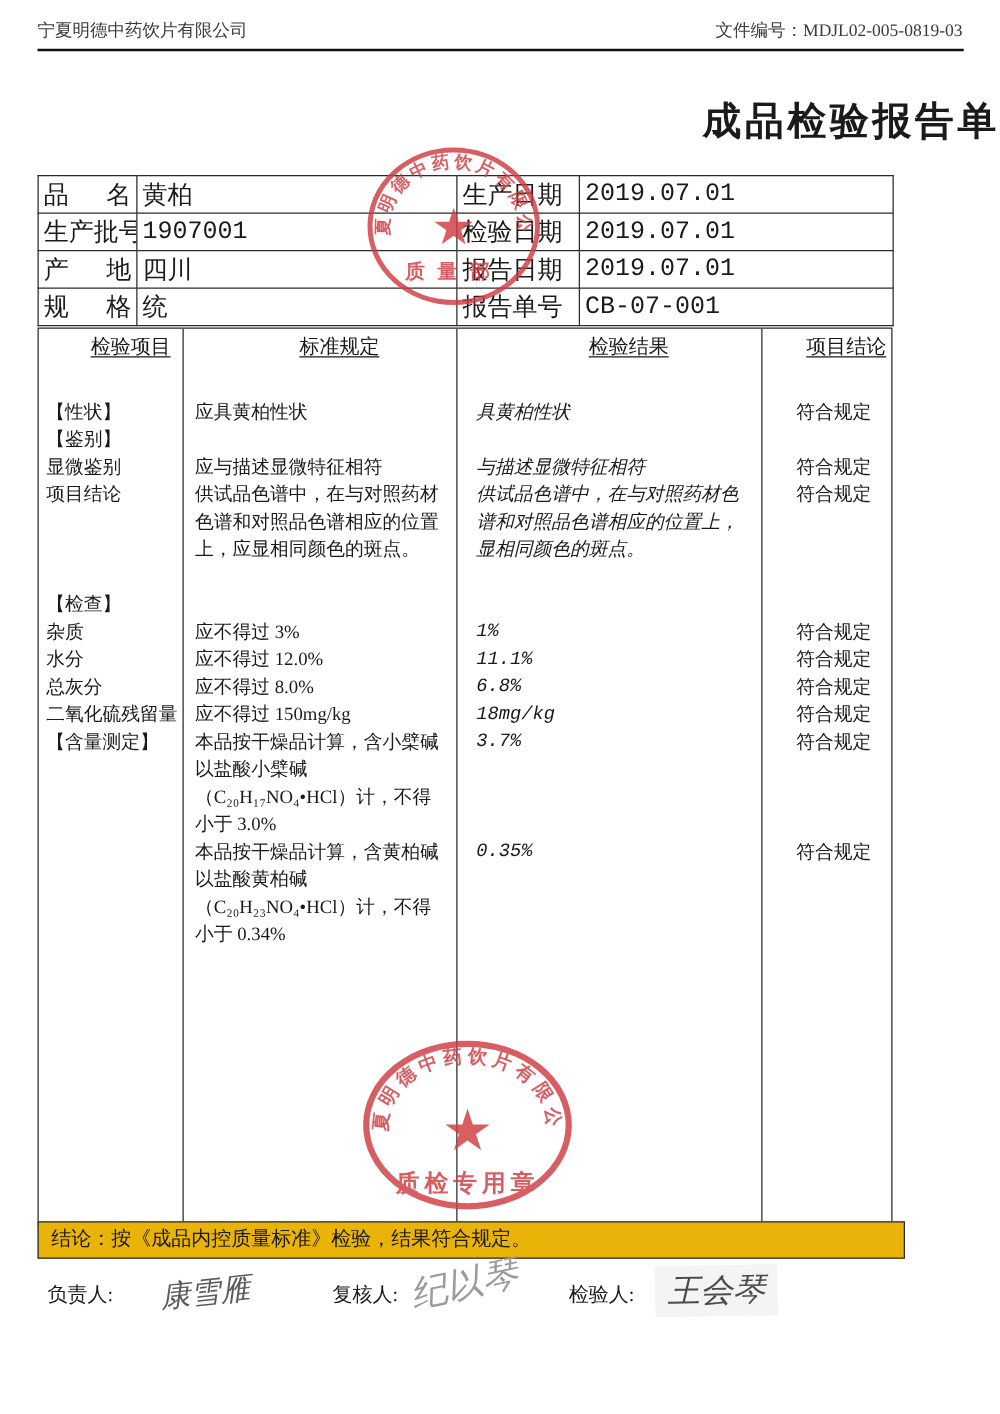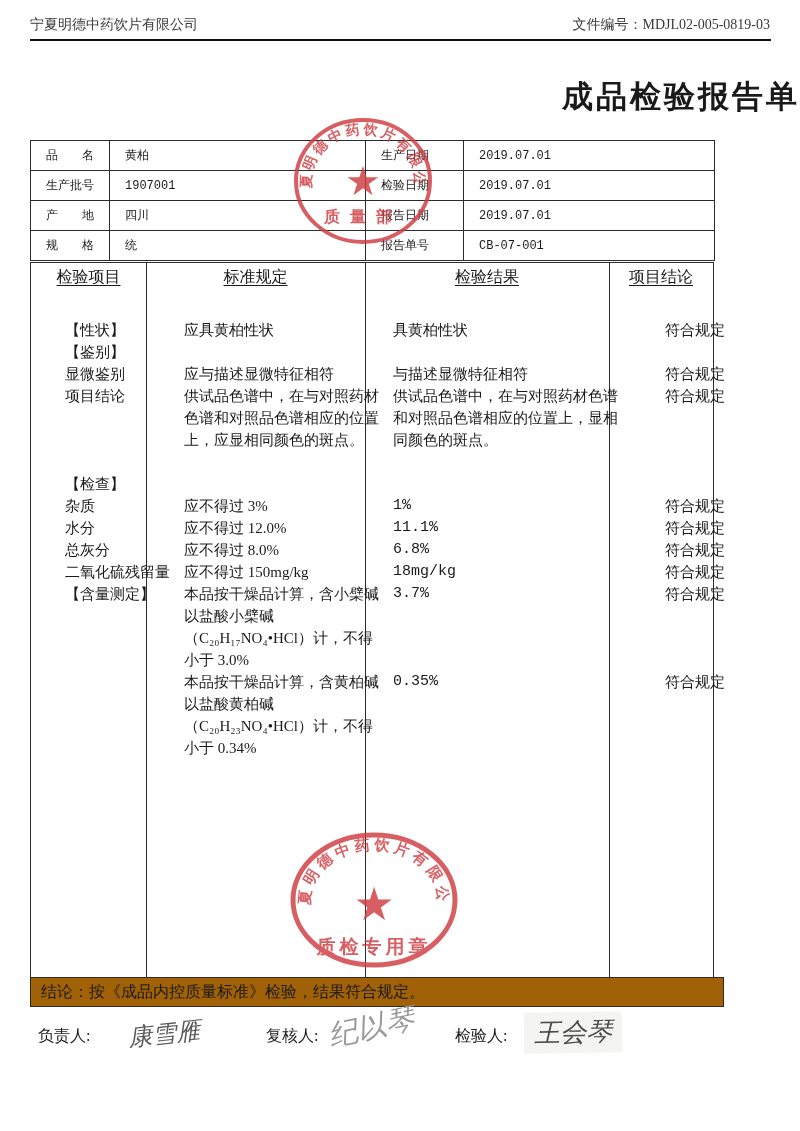--- a/index.html
+++ b/index.html
@@ -13,53 +13,53 @@
   .hdr{top:16px;left:30px;width:740px;display:flex;justify-content:space-between;
        font-size:14px;color:#3a3a3a;}
   .hdr-rule{top:39px;left:30px;width:741px;border-top:2.5px solid #111;}
 
   
   .title{top:76px;left:0;width:800px;text-align:right;font-size:31px;
          font-weight:bold;letter-spacing:3px;}
 
   
   table.info{top:140px;left:30px;width:684px;border-collapse:collapse;table-layout:fixed;}
-  table.info td{border:1px solid #2b2b2b;height:29px;font-size:12px;
-                padding:0 15px;white-space:nowrap;overflow:hidden;}
+  table.info td{border:1px solid #2b2b2b;height:29px;font-size:20px;
+                padding:0 4px;white-space:nowrap;overflow:hidden;}
   td.just{text-align:justify;text-align-last:justify;}
   .mono{font-family:"Liberation Mono","DejaVu Sans Mono",monospace;font-size:15px;}
 
   
   .main{top:262px;left:30px;width:682px;height:716px;border:1px solid #2b2b2b;}
   .vline{position:absolute;top:0;bottom:0;width:0;border-left:1px solid #2b2b2b;}
   .v1{left:115px;} .v2{left:334px;} .v3{left:578px;}
-  .mhead{position:absolute;top:4px;left:0;right:0;display:grid;
+  .mhead{position:absolute;top:4px;left:16px;right:0;display:grid;
          grid-template-columns:115px 219px 244px 104px;}
   .mhead span{text-align:center;font-size:16px;text-decoration:underline;
               text-underline-offset:3px;}
   .mrows{position:absolute;top:34px;left:0;right:0;display:grid;
-         grid-template-columns:115px 219px 244px 104px;align-content:start;margin-left:28px;}
+         grid-template-columns:115px 219px 244px 104px;align-content:start;}
   .mrows .cell{font-size:15px;line-height:22px;min-height:22px;}
   .c-item{padding-left:6px;}
   .c-standard{padding:0 10px 0 10px;}
-  .c-result{padding:0 10px 0 0;}
+  .c-result{padding:0 10px 0 16px;font-style:italic;}
   .c-conclusion{padding-left:28px;}
 
   
   .stamp{opacity:0.82;}
   .stamp-top{top:115px;left:290px;}
   .stamp-bottom{top:830px;left:288px;}
   .stamp text{fill:#cf3d42;}
   .stamp .arc{font-size:14px;letter-spacing:3px;font-weight:bold;}
   .stamp .arcb{font-size:15px;letter-spacing:4px;font-weight:bold;}
 
   
   .conclusion{top:977px;left:30px;width:682px;height:28px;border:1px solid #2b2b2b;
               font-size:16px;line-height:28px;padding-left:10px;box-sizing:content-box;
-              background:#a16207;}
+              background:#eab308;}
 
   
   .siglabel{font-size:16px;}
   .sig{font-style:italic;white-space:nowrap;}
   .sig1{top:1018px;left:128px;font-size:24px;color:#5a5a5a;transform:rotate(-6deg);}
   .sig2{top:1008px;left:328px;font-size:29px;color:#9a9a9a;transform:rotate(-12deg);}
   .sig3{top:1012px;left:524px;font-size:26px;color:#4c4c4c;background:#f4f4f3;
         padding:3px 10px;transform:rotate(-1deg);}
   .l-resp{top:1026px;left:38px;}
   .l-rev{top:1026px;left:266px;}

